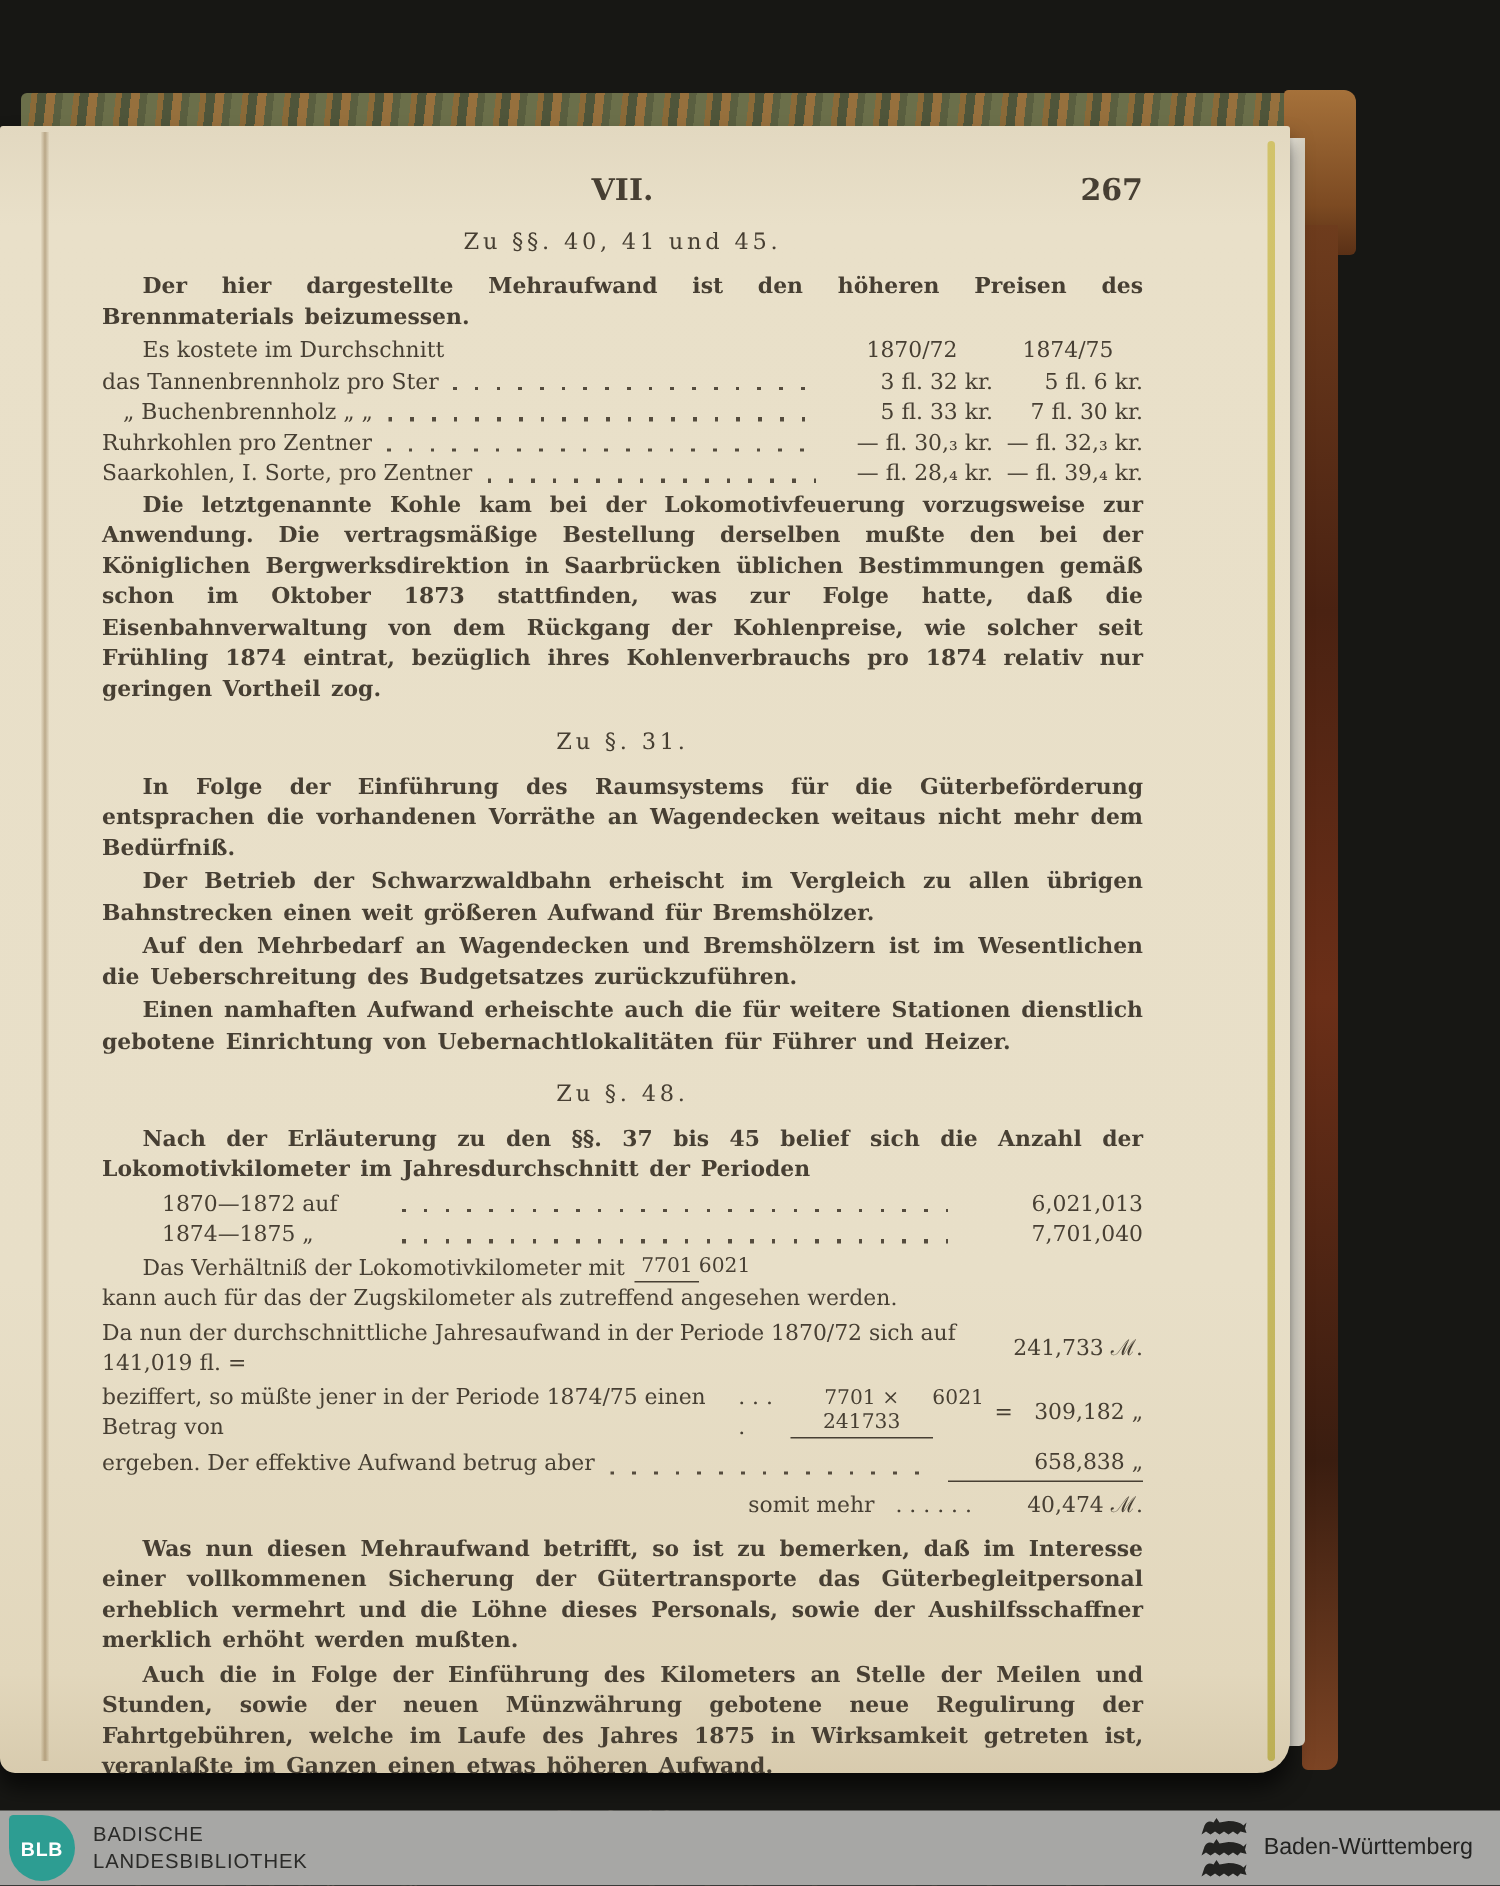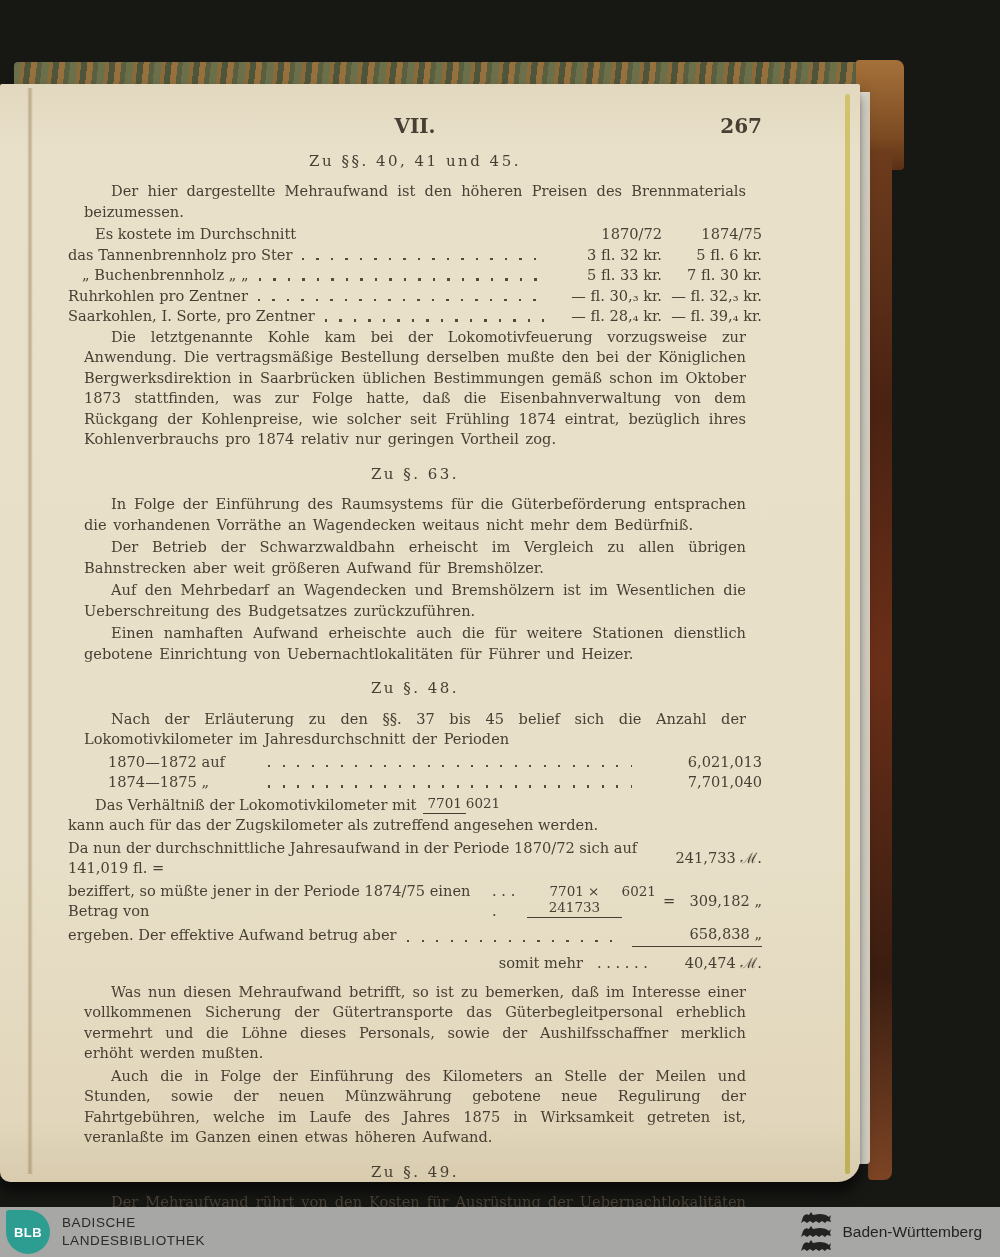--- a/index.html
+++ b/index.html
@@ -45,30 +45,30 @@
     opacity:.8;border-radius:3px;
   }
   
   .text-block{
     position:absolute;left:68px;top:32px;width:694px;
     color:#473f33;font-size:14.6px;line-height:20.5px;
   }
   .page-head{position:relative;text-align:center;font-size:20px;margin-bottom:14px;font-weight:bold;}
   .page-head .pageno{position:absolute;right:0;top:0;}
   .sec-heading{text-align:center;letter-spacing:2.5px;margin:14px 0 10px;font-size:15px;}
-  .text-block p{margin:0 16px 2px;text-indent:27px;text-align:justify;word-spacing:2px;}
+  .text-block p{margin:0 0 2px;text-indent:27px;text-align:justify;word-spacing:2px;font-weight:bold;}
   .row{display:flex;align-items:baseline;white-space:nowrap;}
   .leader{
     flex:1;height:2.4px;align-self:flex-end;margin:0 10px 5px;
     background:repeating-linear-gradient(90deg,#554c3e 0 2.4px,transparent 2.4px 14.5px);
   }
   .spacer{flex:1;}
   .val{width:108px;text-align:right;white-space:nowrap;}
   .val2{width:100px;text-align:right;white-space:nowrap;}
-  .col-head{text-align:right;}
+  .col-head{text-align:center;}
   .kmlabel{margin-left:40px;width:150px;}
   .kmval{width:120px;text-align:right;}
   .frac{display:inline-flex;flex-direction:row;text-align:center;vertical-align:middle;line-height:1.15;font-size:13.5px;margin:0 7px;}
   .frac .num{border-bottom:1.2px solid #473f33;padding:0 4px 1px;}
   .ratio-line{display:flex;align-items:center;flex-wrap:wrap;text-indent:0;margin:2px 0;}
   .ratio-line .lead-in{text-indent:27px;}
   .calc-row{display:flex;align-items:center;margin:2px 0;}
   .ruled{border-bottom:1.6px solid #473f33;padding-bottom:2px;width:130px;}
   .sum-row{display:flex;justify-content:flex-end;align-items:baseline;gap:14px;margin:6px 0 8px;}
   
@@ -140,23 +140,23 @@
     </div>
     <div class="row">
       <span>Saarkohlen, I. Sorte, pro Zentner</span>
       <span class="leader"></span>
       <span class="val">— fl. 28,₄ kr.</span>
       <span class="val2">— fl. 39,₄ kr.</span>
     </div>
 
     <p>Die letztgenannte Kohle kam bei der Lokomotivfeuerung vorzugsweise zur Anwendung. Die vertragsmäßige Bestellung derselben mußte den bei der Königlichen Bergwerksdirektion in Saarbrücken üblichen Bestimmungen gemäß schon im Oktober 1873 stattfinden, was zur Folge hatte, daß die Eisenbahnverwaltung von dem Rückgang der Kohlenpreise, wie solcher seit Frühling 1874 eintrat, bezüglich ihres Kohlenverbrauchs pro 1874 relativ nur geringen Vortheil zog.</p>
 
-    <div class="sec-heading">Zu §. 63.</div>
+    <div class="sec-heading">Zu §. 31.</div>
     <p>In Folge der Einführung des Raumsystems für die Güterbeförderung entsprachen die vorhandenen Vorräthe an Wagendecken weitaus nicht mehr dem Bedürfniß.</p>
-    <p>Der Betrieb der Schwarzwaldbahn erheischt im Vergleich zu allen übrigen Bahnstrecken aber weit größeren Aufwand für Bremshölzer.</p>
+    <p>Der Betrieb der Schwarzwaldbahn erheischt im Vergleich zu allen übrigen Bahnstrecken einen weit größeren Aufwand für Bremshölzer.</p>
     <p>Auf den Mehrbedarf an Wagendecken und Bremshölzern ist im Wesentlichen die Ueberschreitung des Budgetsatzes zurückzuführen.</p>
     <p>Einen namhaften Aufwand erheischte auch die für weitere Stationen dienstlich gebotene Einrichtung von Uebernachtlokalitäten für Führer und Heizer.</p>
 
     <div class="sec-heading">Zu §. 48.</div>
     <p>Nach der Erläuterung zu den §§. 37 bis 45 belief sich die Anzahl der Lokomotivkilometer im Jahresdurchschnitt der Perioden</p>
 
     <div class="row">
       <span class="kmlabel">1870—1872 auf</span>
       <span class="leader"></span>
       <span class="kmval">6,021,013</span>

